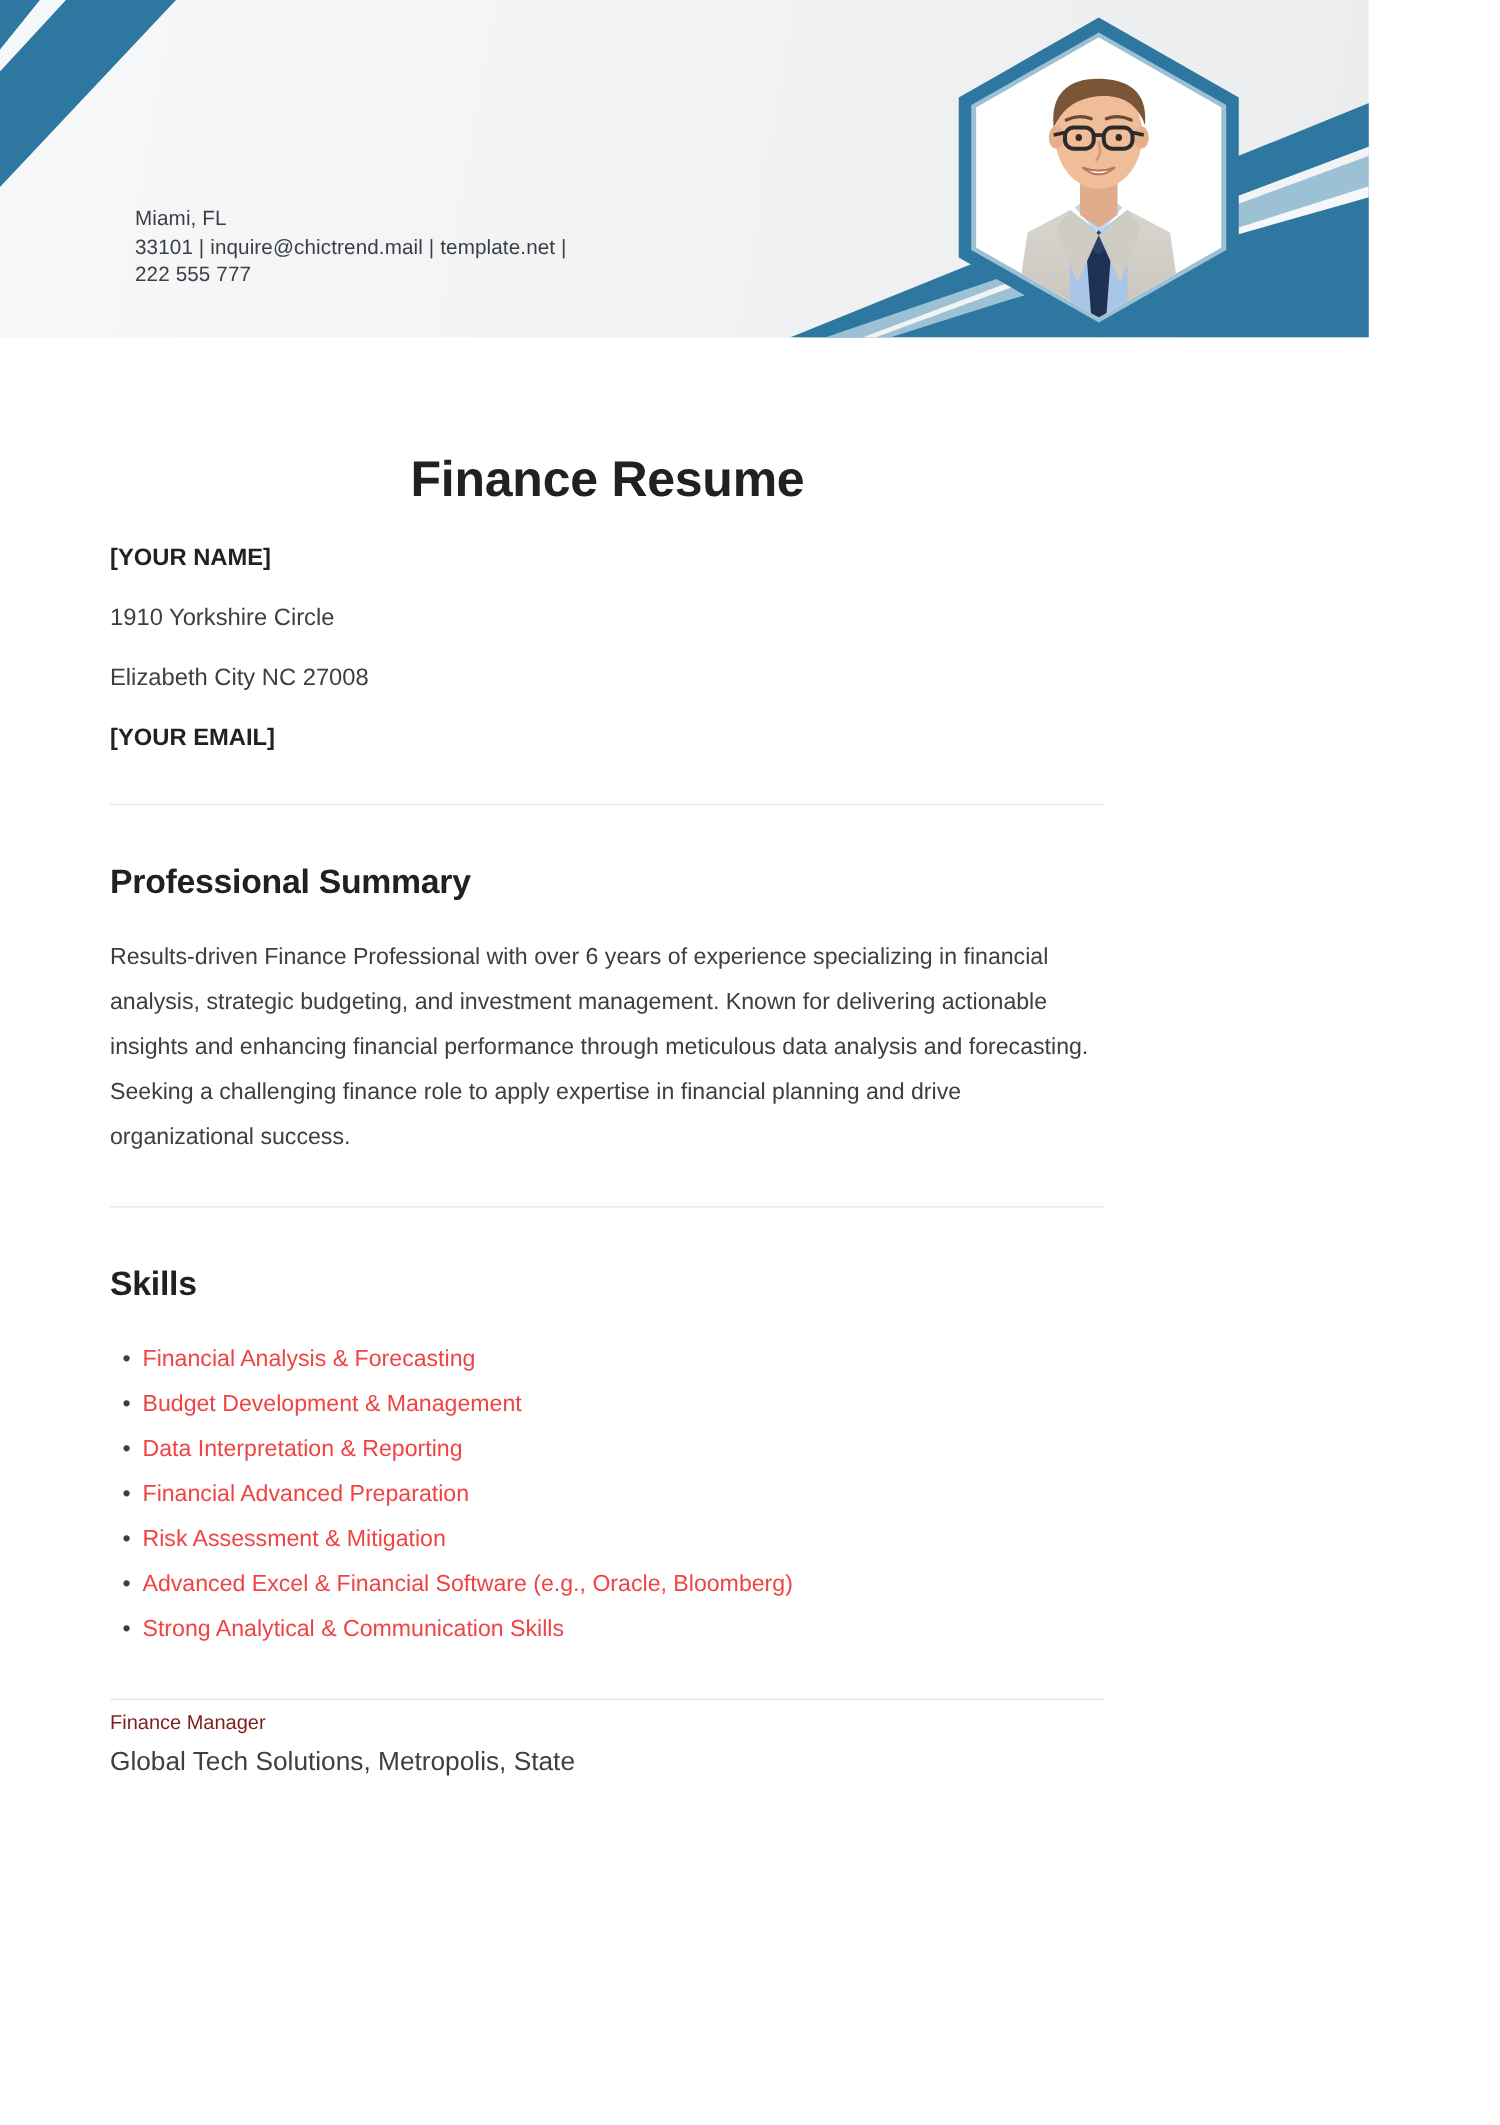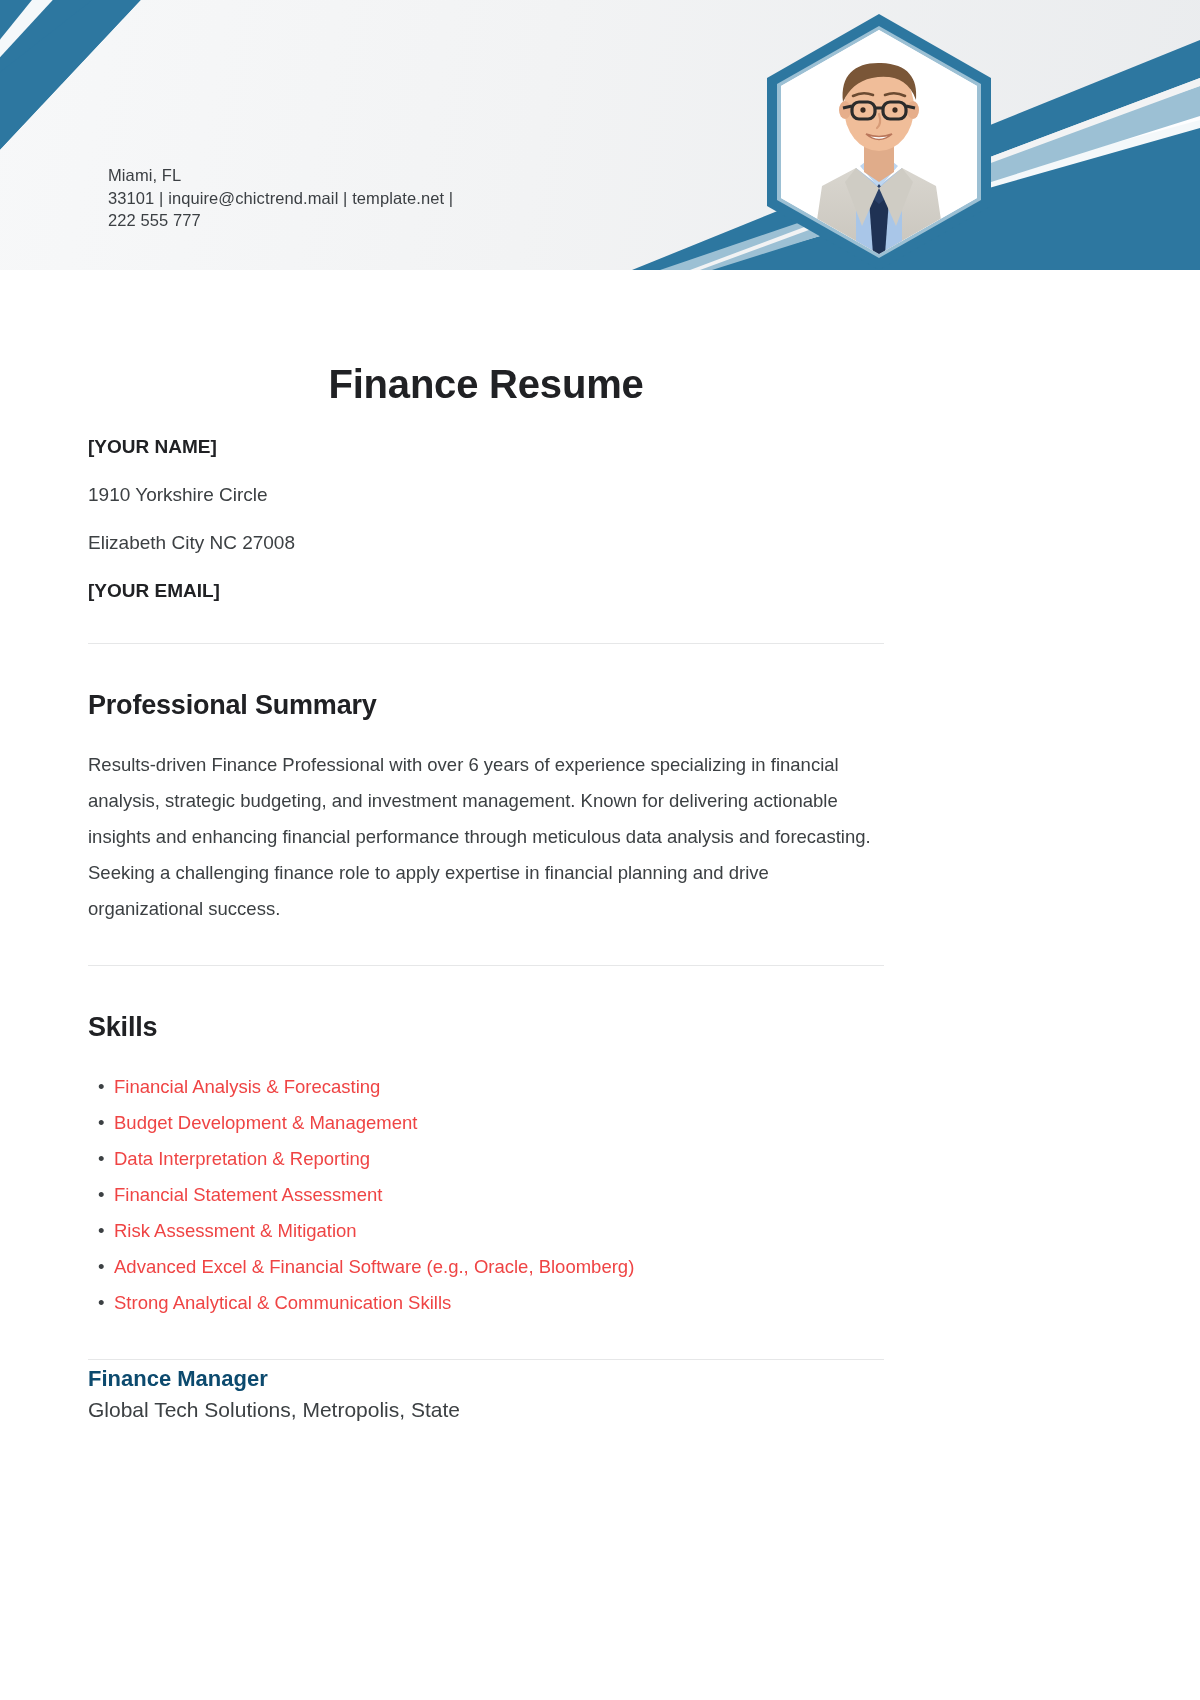--- a/index.html
+++ b/index.html
@@ -8,21 +8,21 @@
     font-family: "Liberation Sans", sans-serif;
     background:#ffffff;
     color:#3c4043;
     overflow:hidden;
     position:relative;
   }
 
   
   .header {
     position:relative;
-    width:1200px;
+    width:1095px;
     height:270px;
     overflow:hidden;
     background:linear-gradient(100deg,#f7f8f9 0%,#f2f3f4 45%,#eaecee 100%);
     text-decoration:underline;
   }
 
   .hdr-svg { position:absolute; inset:0; width:1200px; height:270px; display:block; }
 
   .contact-block {
     position:absolute;
@@ -88,21 +88,21 @@
     position:relative;
   }
   ul.skills li::before {
     content:"\2022";
     position:absolute;
     left:10px;
     top:0;
     color:#3c4043;
   }
 
-  .job-title { font-size:22px; font-weight:bold; color:#0c4a6e; margin-top:4px; line-height:30px; }
+  .job-title { font-size:16px; font-weight:normal; color:#7f1d1d; margin-top:4px; line-height:30px; }
   .job-meta { font-size:21px; color:#3c4043; line-height:32px; }
 </style>
 </head>
 <body>
 
 <div class="header">
 
   <svg class="hdr-svg" viewBox="0 0 1200 270" preserveAspectRatio="none">
     <defs>
       <clipPath id="hexClip">
@@ -209,21 +209,21 @@
     </section>
 
     <hr class="rule">
 
     <section>
       <h2 class="section-title">Skills</h2>
       <ul class="skills">
         <li>Financial Analysis &amp; Forecasting</li>
         <li>Budget Development &amp; Management</li>
         <li>Data Interpretation &amp; Reporting</li>
-        <li>Financial Statement Assessment</li>
+        <li>Financial Advanced Preparation</li>
         <li>Risk Assessment &amp; Mitigation</li>
         <li>Advanced Excel &amp; Financial Software (e.g., Oracle, Bloomberg)</li>
         <li>Strong Analytical &amp; Communication Skills</li>
       </ul>
     </section>
 
     <hr class="rule">
 
     <section>
       <div>

